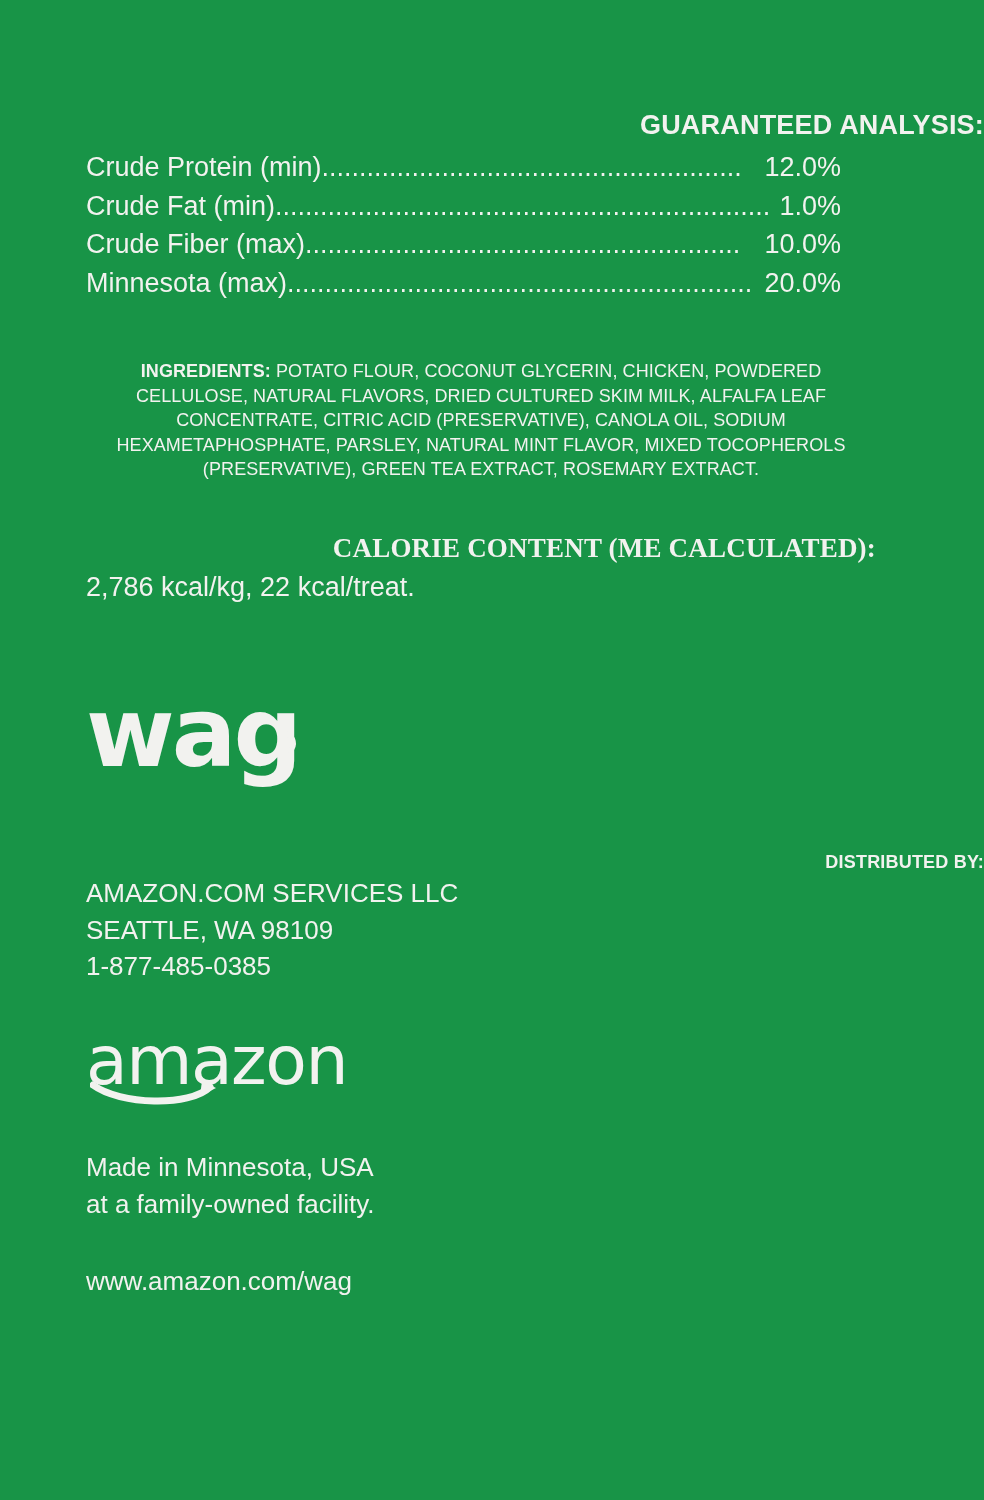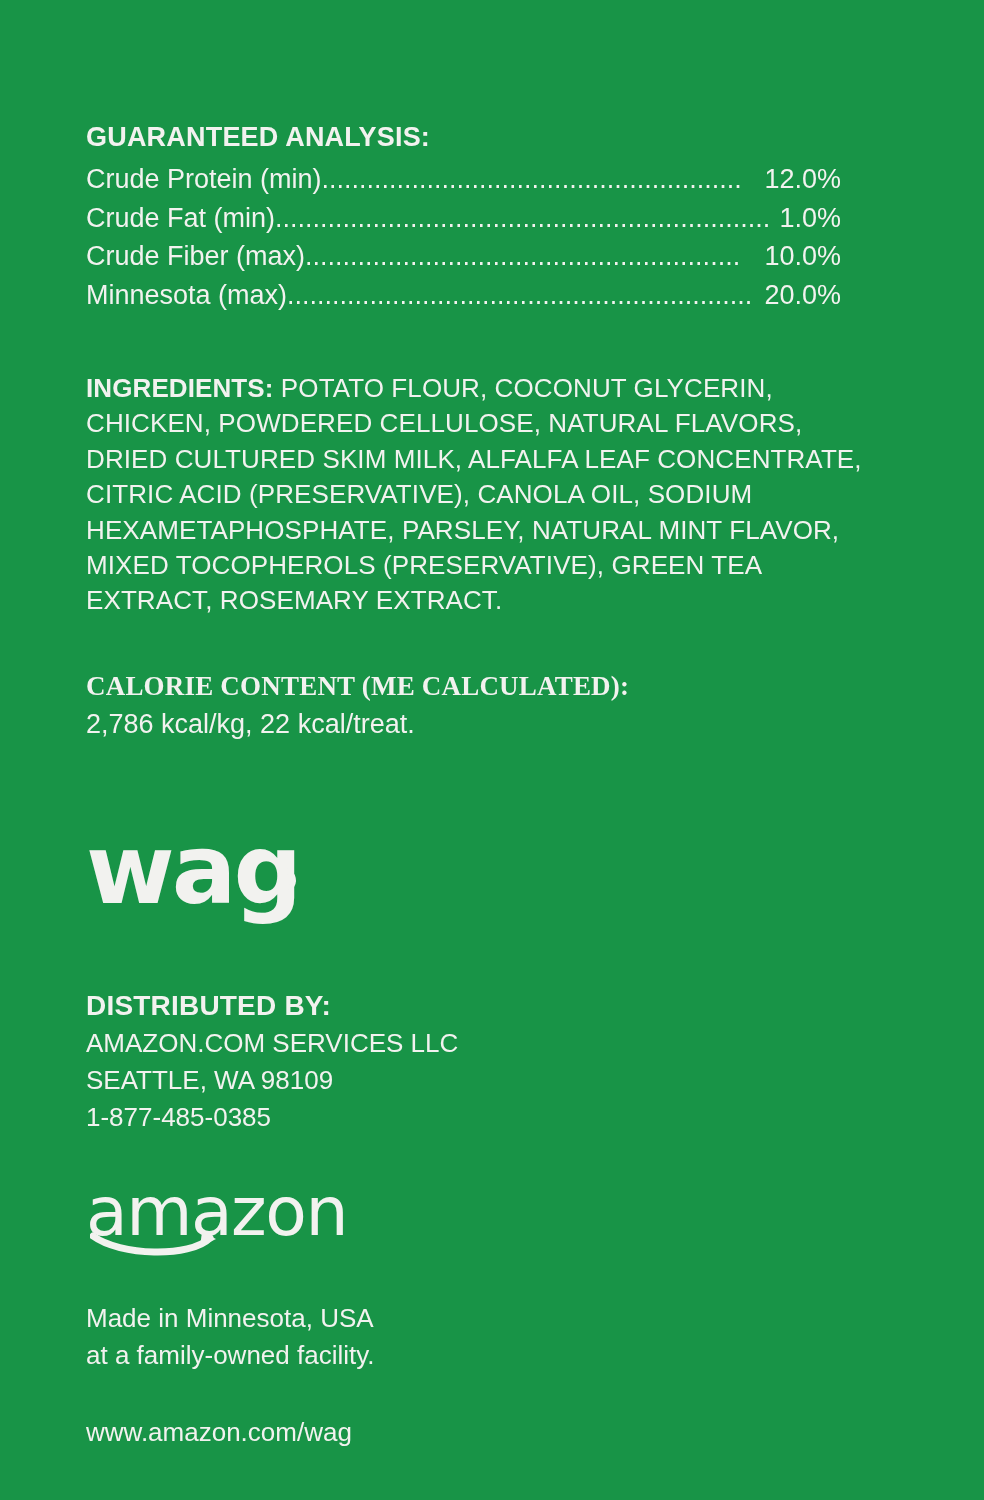--- a/index.html
+++ b/index.html
@@ -22,21 +22,22 @@
     padding: 108px 0 0 86px;
   }
   .section {
     margin: 0;
   }
   .heading {
     font-weight: bold;
     font-size: 27px;
     letter-spacing: 0.2px;
     line-height: 1.32;
-    margin: 12px 0 4px 0;
+    margin: 0 0 4px 0;
+    text-align: right;
   }
   
   .ga-list {
     width: 755px;
     margin-top: 2px;
   }
   .ga-row {
     display: flex;
     align-items: baseline;
     font-size: 27px;
@@ -55,23 +56,24 @@
     margin: 0 0px;
   }
   .ga-value {
     flex: 0 0 auto;
     text-align: left;
   }
 
   .ingredients {
     margin-top: 56px;
     width: 790px;
-    font-size: 26px;
+    font-size: 18px;
     line-height: 1.36;
     letter-spacing: 0.1px;
+    text-align: center;
   }
   .ingredients .heading-inline {
     font-weight: bold;
   }
 
   .calories {
     margin-top: 50px;
     width: 790px;
   }
   .calories .heading {
@@ -105,21 +107,21 @@
     width: 18px;
     height: 18px;
   }
 
   .distributed {
     margin-top: 70px;
     font-size: 26px;
     line-height: 1.42;
   }
   .distributed .heading {
-    font-size: 28px;
+    font-size: 18px;
     margin-bottom: 0px;
   }
 
   
   .amazon-logo {
     margin-top: 48px;
     width: 200px;
     position: relative;
     height: 74px;
   }

